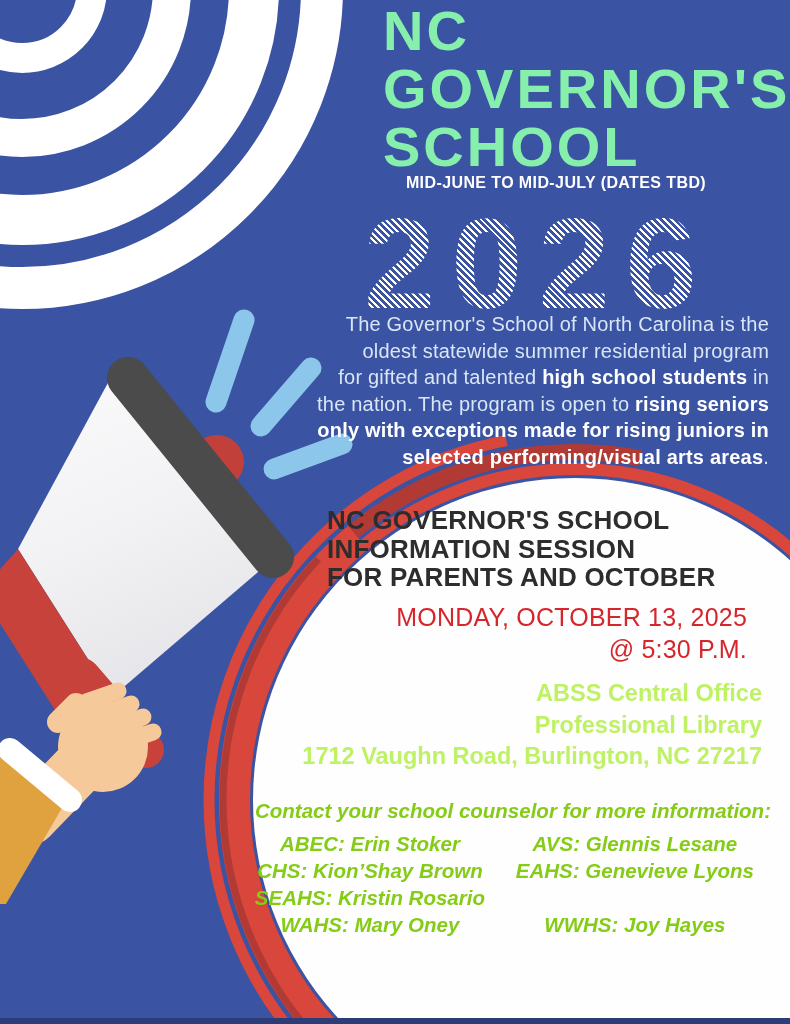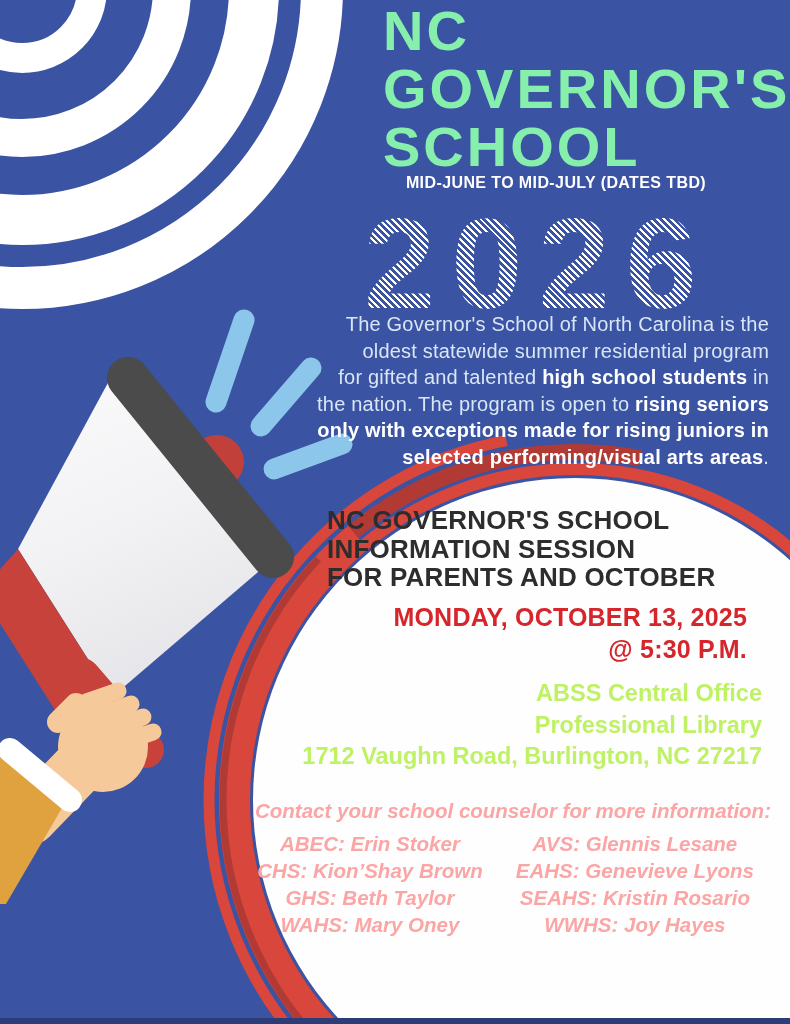--- a/index.html
+++ b/index.html
@@ -47,31 +47,31 @@
   .about b{color:#ffffff;font-weight:700;}
 
   
   .session-heading{
     position:absolute;right:43px;top:506px;width:420px;z-index:3;
     color:#2E2D2D;font-weight:700;
     font-size:26px;line-height:28.5px;letter-spacing:.2px;
   }
   .session-datetime{
     position:absolute;right:43px;top:601px;width:420px;z-index:3;
-    text-align:right;color:#D6262C;font-weight:700;
+    text-align:right;color:#D6262C;font-weight:400;
     font-size:25px;line-height:32px;letter-spacing:.2px;
   }
   .session-location{
     position:absolute;right:28px;top:678px;width:520px;z-index:3;
     text-align:right;color:#bef264;font-weight:700;
     font-size:23.5px;line-height:31.5px;
   }
   .contact{
     position:absolute;left:248px;top:797px;width:530px;z-index:3;
-    color:#fca5a5;font-weight:700;font-style:italic;
+    color:#84cc16;font-weight:700;font-style:italic;
     font-size:20.5px;line-height:27px;
   }
   .contact-intro{text-align:center;white-space:nowrap;margin-bottom:6px;}
   .contact-rows{display:block;}
   .contact-row{display:grid;grid-template-columns:46% 54%;height:27px;}
   .contact-row .cell{text-align:center;white-space:nowrap;}
   .contact-row.single{display:block;text-align:center;padding-right:85px;height:27px;}
 
   .bottom-strip{
     position:absolute;left:0;bottom:0;width:790px;height:6px;
@@ -177,21 +177,20 @@
     <div class="contact-rows" id="contact-rows">
         <div class="contact-row">
           <span class="cell">ABEC: Erin Stoker</span>
           <span class="cell">AVS: Glennis Lesane</span>
         </div>
         <div class="contact-row">
           <span class="cell">CHS: Kion’Shay Brown</span>
           <span class="cell">EAHS: Genevieve Lyons</span>
         </div>
         <div class="contact-row">
-          <span class="cell">GHS: Beth Taylor</span>
           <span class="cell">SEAHS: Kristin Rosario</span>
         </div>
         <div class="contact-row">
           <span class="cell">WAHS: Mary Oney</span>
           <span class="cell">WWHS: Joy Hayes</span>
         </div>
       </div>
   </div>
 
   <div class="bottom-strip"></div>

